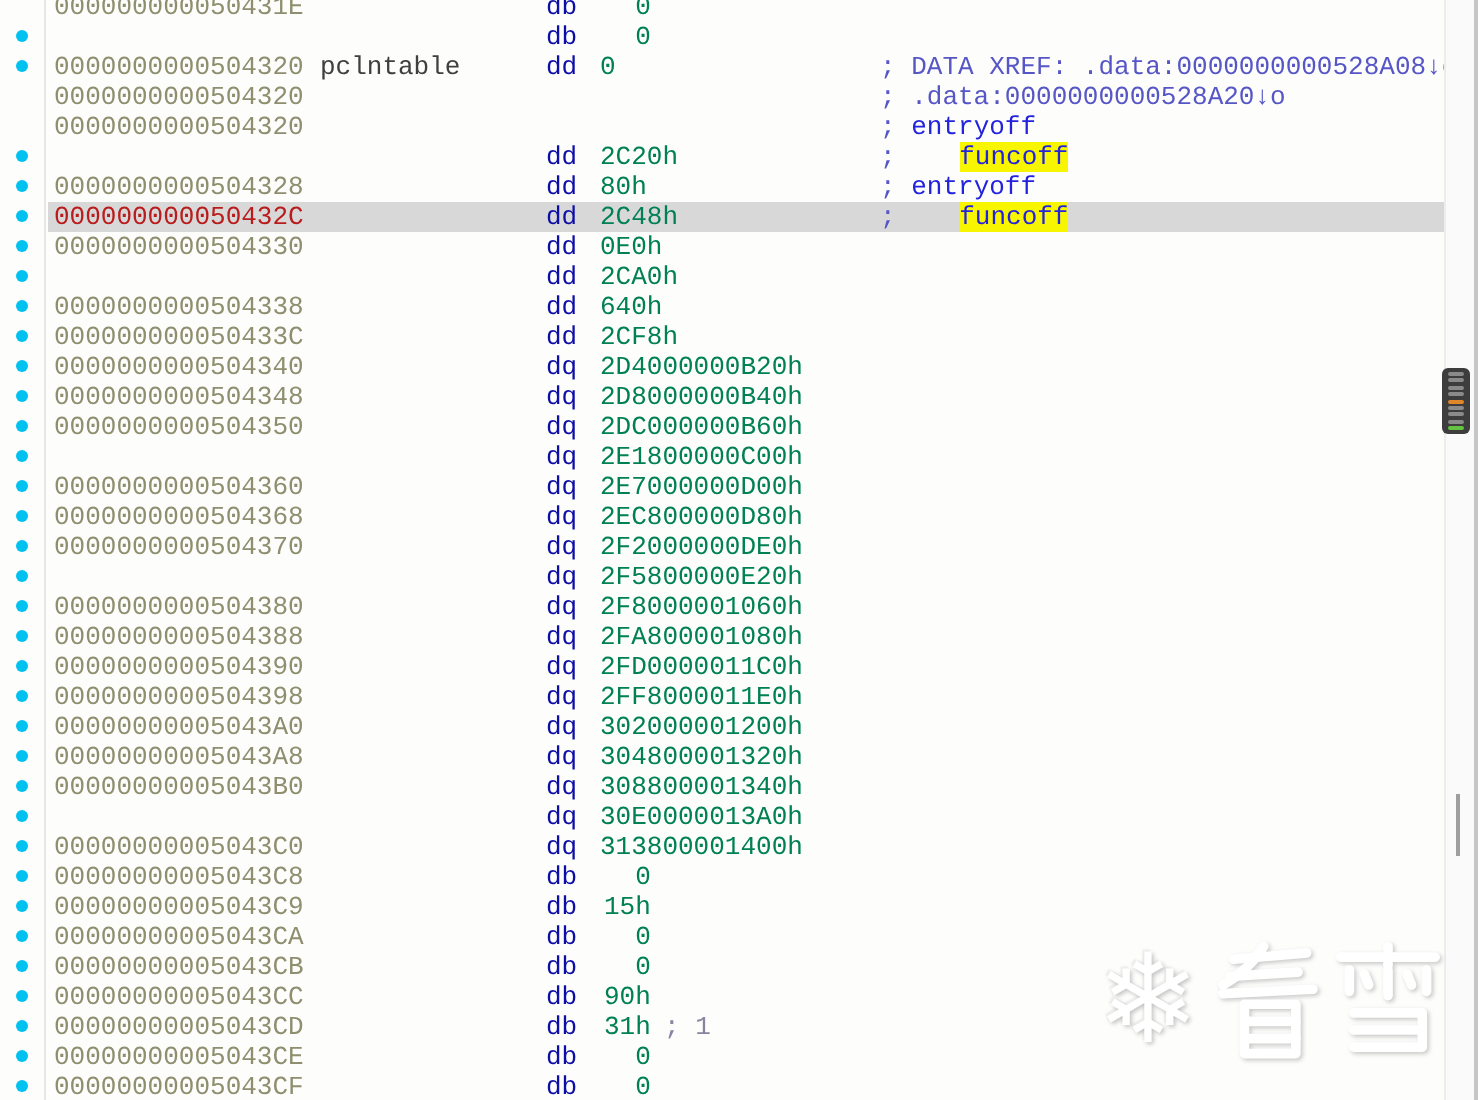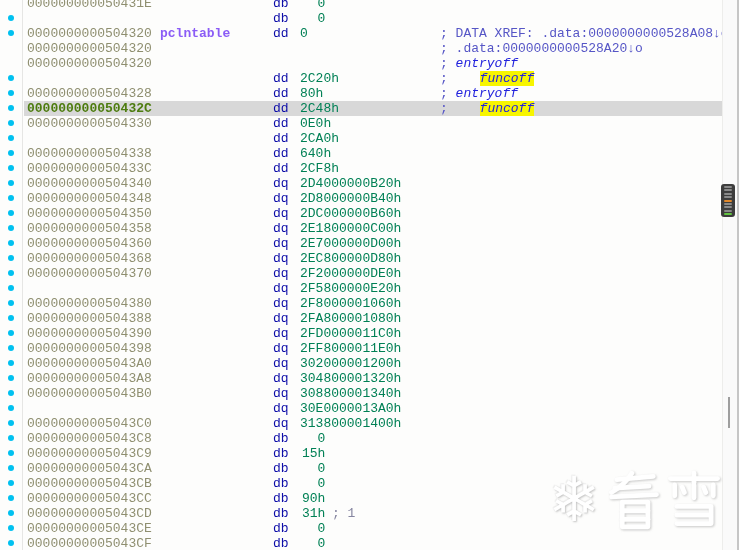--- a/index.html
+++ b/index.html
@@ -9,30 +9,30 @@
     background:#fdfdfc;
     font-family:"Liberation Mono","DejaVu Sans Mono",monospace;
     font-size:13px;
   }
   .gutter-sep { position:absolute; left:22px; top:0; width:1px; height:550px; background:#e6e6e4; }
   .listing { position:absolute; left:0; top:-4px; width:722px; }
   .row { position:relative; height:15px; line-height:15px; margin-left:24px; width:698px; white-space:pre; }
   .row.sel { background:#d8d8d8; }
   .dot { position:absolute; left:-16px; top:4px; width:6px; height:6px; border-radius:50%; background:#00c1f0; }
   .addr { position:absolute; left:3px; color:#8f8f70; }
-  .sel .addr { color:#4d7c0f; font-weight:bold; }
-  .name { position:absolute; left:136px; color:#8b5cf6;font-weight:bold; }
+  .sel .addr { color:#b91c1c; font-weight:normal; }
+  .name { position:absolute; left:136px; color:#404040; }
   .dir  { position:absolute; left:249px; color:#0d0da8; }
   .val  { position:absolute; left:276px; color:#008055; white-space:pre; }
   .val.pad { left:278px; }
   .icmt { position:absolute; left:308px; color:#8585a0; }
   .cmt  { position:absolute; left:416px; }
   .cmt.xref { color:#5656c6; }
   .cmt .semi { color:#5656c6; }
-  .cmt .word { color:#2323dd;font-style:italic; }
+  .cmt .word { color:#2323dd; }
   .cmt .word.hl { background:#f7f500;margin-left:24px; }
   
   .scroll-track { position:absolute; right:0; top:0; width:17px; height:550px; background:#fafafa; border-left:1px solid #ededeb; border-right:2px solid #c6c6c6; }
   .minimap { position:absolute; right:2px; top:184px; width:14px; height:33px; background:#3d3d3d; border-radius:3px; padding:2px 3px; display:flex; flex-direction:column; justify-content:space-between; }
   .minimap .mk { height:2px; width:8px; background:#8a8a8a; border-radius:1px; }
   .minimap .mk.orange { background:#e0872a; }
   .minimap .mk.green  { background:#62c441; }
   .thumb { position:absolute; right:7px; top:397px; width:2px; height:31px; background:#9e9e9e; }
   
   .watermark { position:absolute; left:548px; top:452px; width:186px; height:96px;
@@ -55,21 +55,21 @@
     <div class="row"><span class="dot"></span><span class="dir">dd</span><span class="val">2C20h</span><span class="cmt"><span class="semi">; </span><span class="word hl">funcoff</span></span></div>
     <div class="row"><span class="dot"></span><span class="addr">0000000000504328</span><span class="dir">dd</span><span class="val">80h</span><span class="cmt"><span class="semi">; </span><span class="word">entryoff</span></span></div>
     <div class="row sel"><span class="dot"></span><span class="addr">000000000050432C</span><span class="dir">dd</span><span class="val">2C48h</span><span class="cmt"><span class="semi">; </span><span class="word hl">funcoff</span></span></div>
     <div class="row"><span class="dot"></span><span class="addr">0000000000504330</span><span class="dir">dd</span><span class="val">0E0h</span></div>
     <div class="row"><span class="dot"></span><span class="dir">dd</span><span class="val">2CA0h</span></div>
     <div class="row"><span class="dot"></span><span class="addr">0000000000504338</span><span class="dir">dd</span><span class="val">640h</span></div>
     <div class="row"><span class="dot"></span><span class="addr">000000000050433C</span><span class="dir">dd</span><span class="val">2CF8h</span></div>
     <div class="row"><span class="dot"></span><span class="addr">0000000000504340</span><span class="dir">dq</span><span class="val">2D4000000B20h</span></div>
     <div class="row"><span class="dot"></span><span class="addr">0000000000504348</span><span class="dir">dq</span><span class="val">2D8000000B40h</span></div>
     <div class="row"><span class="dot"></span><span class="addr">0000000000504350</span><span class="dir">dq</span><span class="val">2DC000000B60h</span></div>
-    <div class="row"><span class="dot"></span><span class="addr">0000000000504358</span><span class="dir">dq</span><span class="val">2E1800000C00h</span></div>
+    <div class="row"><span class="dot"></span><span class="dir">dq</span><span class="val">2E1800000C00h</span></div>
     <div class="row"><span class="dot"></span><span class="addr">0000000000504360</span><span class="dir">dq</span><span class="val">2E7000000D00h</span></div>
     <div class="row"><span class="dot"></span><span class="addr">0000000000504368</span><span class="dir">dq</span><span class="val">2EC800000D80h</span></div>
     <div class="row"><span class="dot"></span><span class="addr">0000000000504370</span><span class="dir">dq</span><span class="val">2F2000000DE0h</span></div>
     <div class="row"><span class="dot"></span><span class="dir">dq</span><span class="val">2F5800000E20h</span></div>
     <div class="row"><span class="dot"></span><span class="addr">0000000000504380</span><span class="dir">dq</span><span class="val">2F8000001060h</span></div>
     <div class="row"><span class="dot"></span><span class="addr">0000000000504388</span><span class="dir">dq</span><span class="val">2FA800001080h</span></div>
     <div class="row"><span class="dot"></span><span class="addr">0000000000504390</span><span class="dir">dq</span><span class="val">2FD0000011C0h</span></div>
     <div class="row"><span class="dot"></span><span class="addr">0000000000504398</span><span class="dir">dq</span><span class="val">2FF8000011E0h</span></div>
     <div class="row"><span class="dot"></span><span class="addr">00000000005043A0</span><span class="dir">dq</span><span class="val">302000001200h</span></div>
     <div class="row"><span class="dot"></span><span class="addr">00000000005043A8</span><span class="dir">dq</span><span class="val">304800001320h</span></div>

